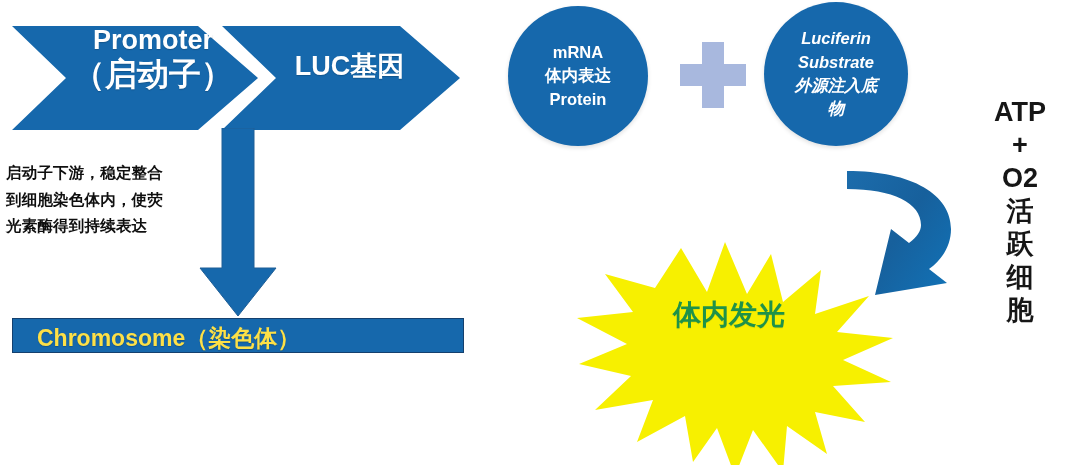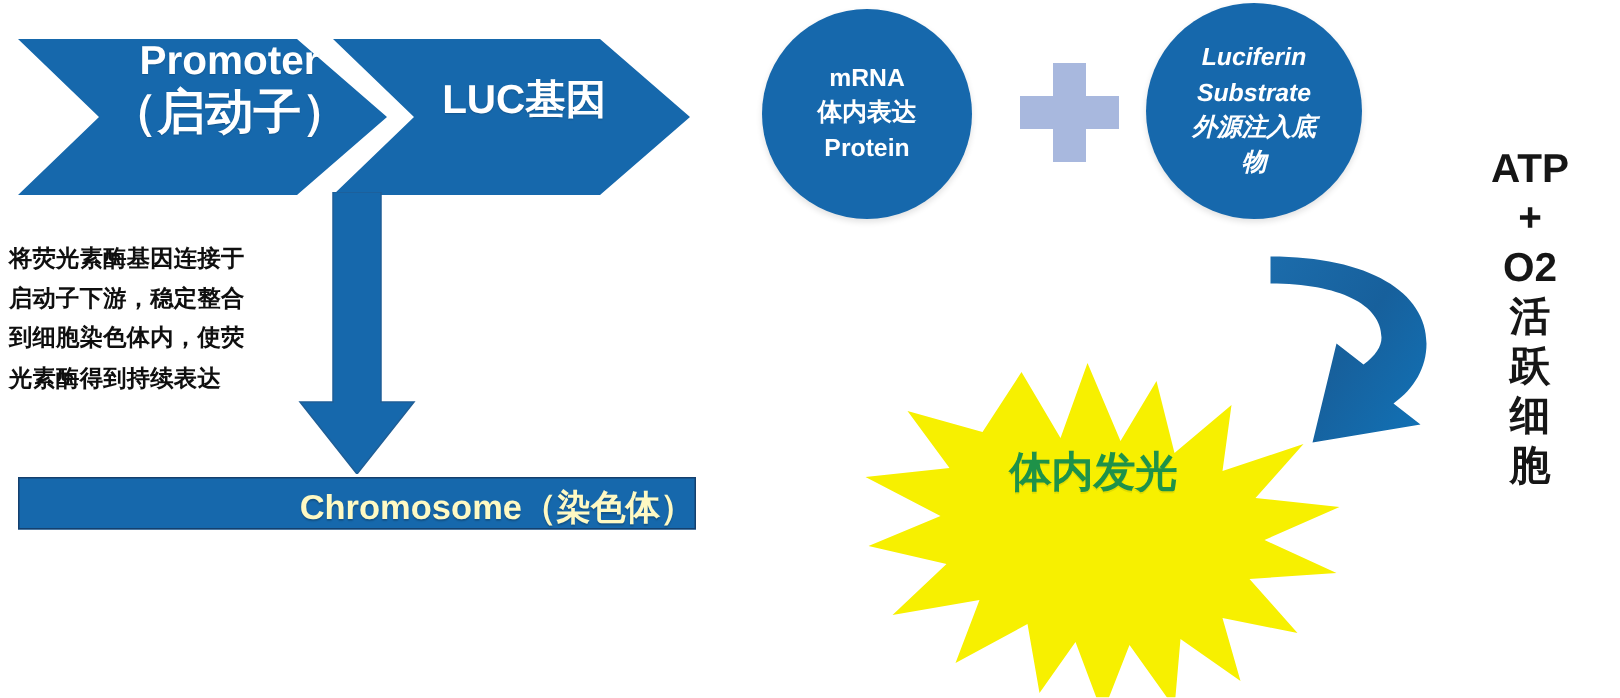--- a/index.html
+++ b/index.html
@@ -68,26 +68,27 @@
     top: 318px;
     width: 452px;
     height: 35px;
     background: #1668AC;
     border: 1.6px solid #14406e;
     box-sizing: border-box;
   }
   .chrom-text {
     position: absolute;
     left: 0; right: 0; top: 4px;
-    text-align: right;
-    color: #fef9c3;
+    text-align: left;
+    color: #fde047;
     font-size: 23px;
     font-weight: bold;
     text-shadow: 0 1px 1px rgba(0,0,0,0.2);
     white-space: nowrap;
+    padding-left: 24px;
   }
 
   
   .bubble {
     position: absolute;
     border-radius: 50%;
     background: #1668AC;
     color: #ffffff;
     display: flex;
     flex-direction: column;
@@ -176,21 +177,20 @@
       <span>Promoter</span>
       <span class="cn">（启动子）</span>
     </div>
   </div>
 
   <div class="chev-wrap">
     <div class="chev-label luc-label">LUC基因</div>
   </div>
 
   <div class="abs left-note">
-    <div>将荧光素酶基因连接于</div>
     <div>启动子下游，稳定整合</div>
     <div>到细胞染色体内，使荧</div>
     <div>光素酶得到持续表达</div>
   </div>
 
   <svg class="abs down-arrow" viewBox="0 0 84 188">
     <polygon points="26,0 58,0 58,140 80,140 42,188 4,140 26,140" fill="#1668AC" stroke="#1F5E96" stroke-width="1"></polygon>
   </svg>
 
   <div class="abs chrom-bar">

